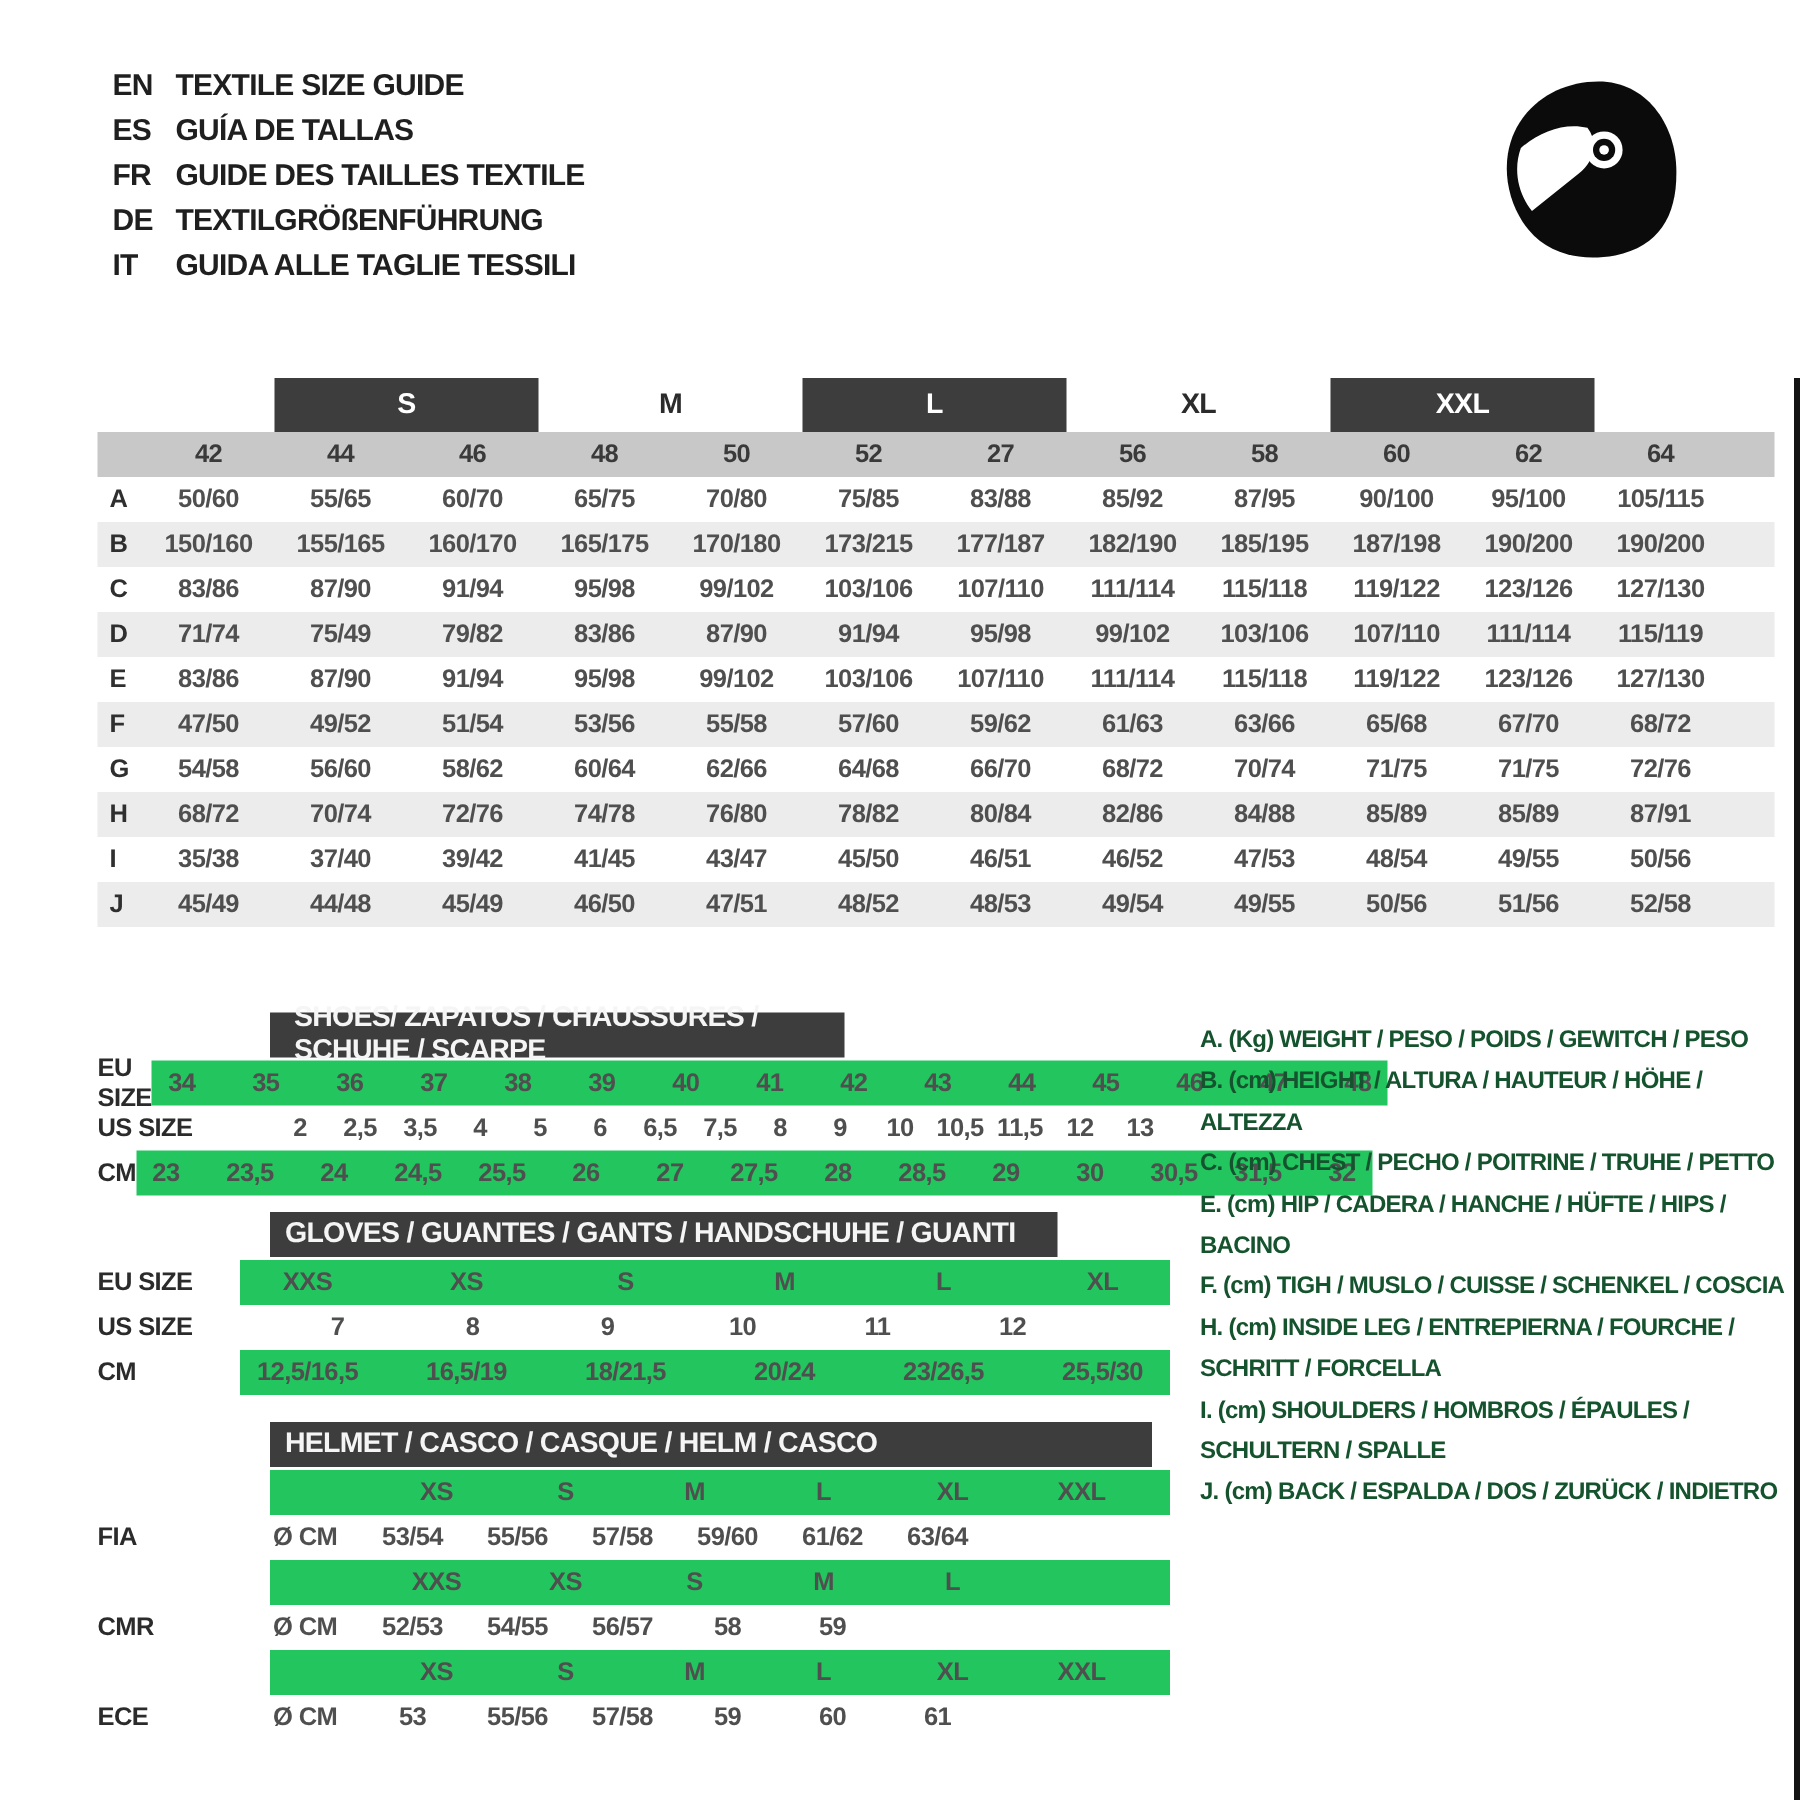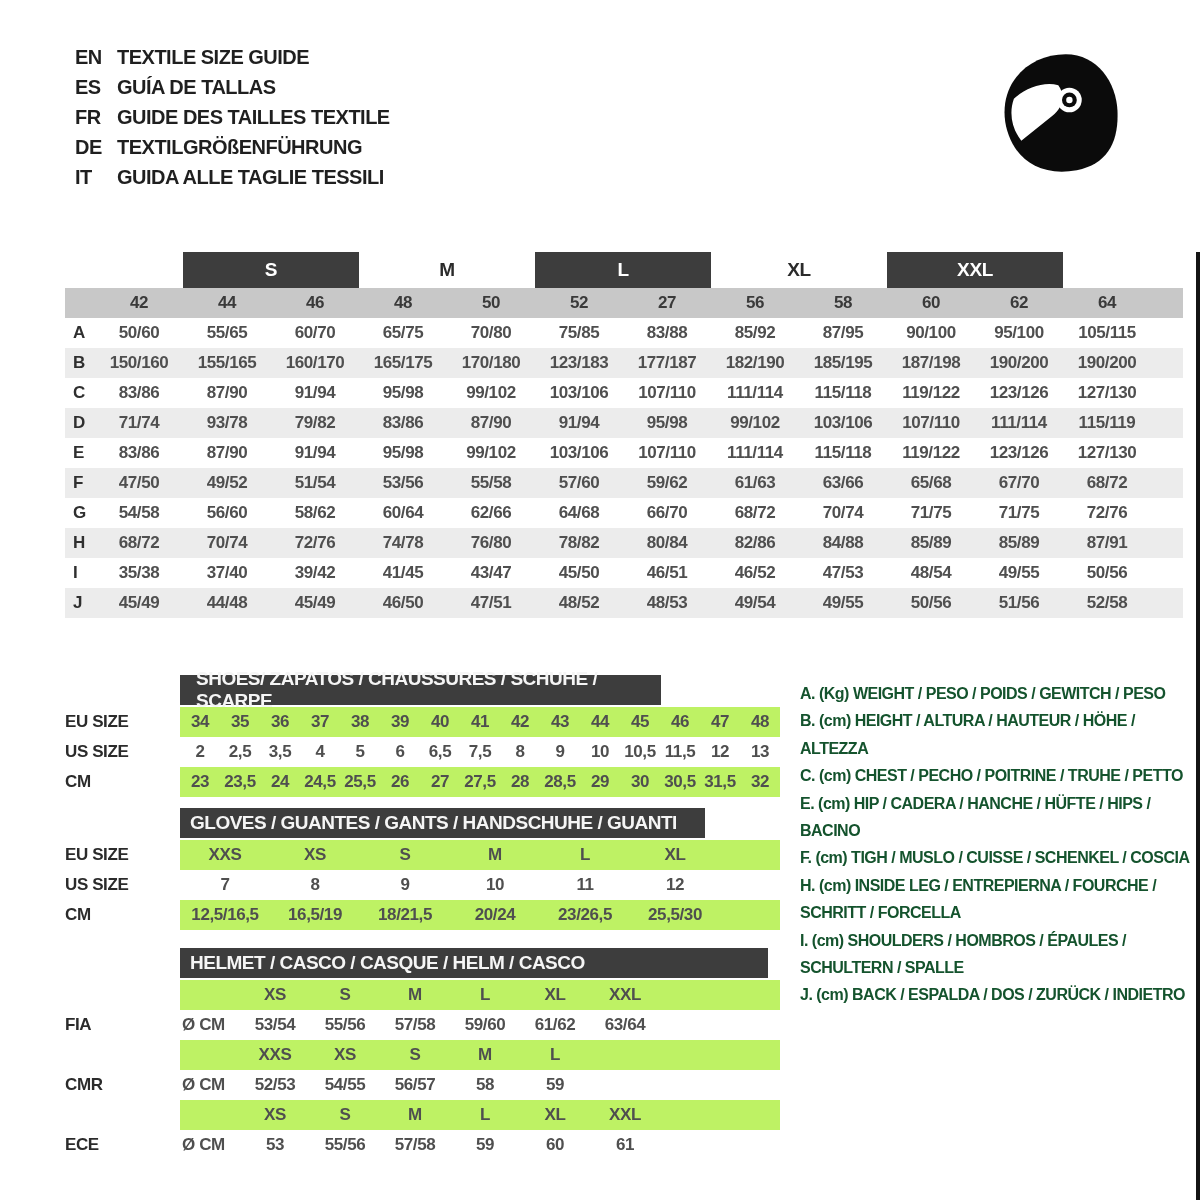--- a/index.html
+++ b/index.html
@@ -25,27 +25,27 @@
   .mt-cell{width:88px;text-align:center;}
   .mt-row{display:flex;height:30px;align-items:center;}
   .mt-row.stripe{background:#ececec;}
   
   .section{position:absolute;left:65px;width:715px;font-size:17px;}
   .sec-shoes{top:675px;}
   .sec-gloves{top:808px;}
   .sec-helmet{top:948px;}
   .sec-bar{height:30px;background:#3d3d3d;color:#f5f5f5;font-size:19px;display:flex;align-items:center;
     padding-left:10px;box-sizing:border-box;margin-left:115px;margin-bottom:2px;letter-spacing:-0.5px;}
-  .sec-shoes .sec-bar{width:481px;padding-left:16px;}
+  .sec-shoes .sec-bar{width:383px;padding-left:16px;}
   .sec-gloves .sec-bar{width:525px;}
   .sec-helmet .sec-bar{width:588px;}
   .srow{display:flex;height:30px;}
   .srow .lbl{width:115px;display:flex;align-items:center;color:#2b2b2b;}
   .srow .body{flex:1;display:flex;align-items:center;}
-  .srow.gray .body{background:#bef264;}
+  .srow.gray .body{background:#22c55e;gap:16px;}
   .shoe-cell{width:40px;text-align:center;}
   .glove-cell{width:90px;text-align:center;}
   .helm-unit{width:60px;text-align:left;padding-left:2px;box-sizing:border-box;}
   .helm-cell{width:70px;text-align:center;}
   
   .legend{position:absolute;left:800px;top:680px;width:398px;font-size:16px;line-height:27.4px;color:#14532d;letter-spacing:-0.5px;}
   
   .edge-line{position:absolute;right:0;top:252px;width:4px;height:948px;background:#141414;}
 </style>
 </head>
@@ -122,21 +122,21 @@
         <div class="mt-cell">95/100</div>
         <div class="mt-cell">105/115</div>
       </div>
       <div class="mt-row stripe">
         <div class="lbl">B</div>
         <div class="mt-cell">150/160</div>
         <div class="mt-cell">155/165</div>
         <div class="mt-cell">160/170</div>
         <div class="mt-cell">165/175</div>
         <div class="mt-cell">170/180</div>
-        <div class="mt-cell">123/183</div>
+        <div class="mt-cell">173/215</div>
         <div class="mt-cell">177/187</div>
         <div class="mt-cell">182/190</div>
         <div class="mt-cell">185/195</div>
         <div class="mt-cell">187/198</div>
         <div class="mt-cell">190/200</div>
         <div class="mt-cell">190/200</div>
       </div>
       <div class="mt-row">
         <div class="lbl">C</div>
         <div class="mt-cell">83/86</div>
@@ -148,21 +148,21 @@
         <div class="mt-cell">107/110</div>
         <div class="mt-cell">111/114</div>
         <div class="mt-cell">115/118</div>
         <div class="mt-cell">119/122</div>
         <div class="mt-cell">123/126</div>
         <div class="mt-cell">127/130</div>
       </div>
       <div class="mt-row stripe">
         <div class="lbl">D</div>
         <div class="mt-cell">71/74</div>
-        <div class="mt-cell">93/78</div>
+        <div class="mt-cell">75/49</div>
         <div class="mt-cell">79/82</div>
         <div class="mt-cell">83/86</div>
         <div class="mt-cell">87/90</div>
         <div class="mt-cell">91/94</div>
         <div class="mt-cell">95/98</div>
         <div class="mt-cell">99/102</div>
         <div class="mt-cell">103/106</div>
         <div class="mt-cell">107/110</div>
         <div class="mt-cell">111/114</div>
         <div class="mt-cell">115/119</div>

